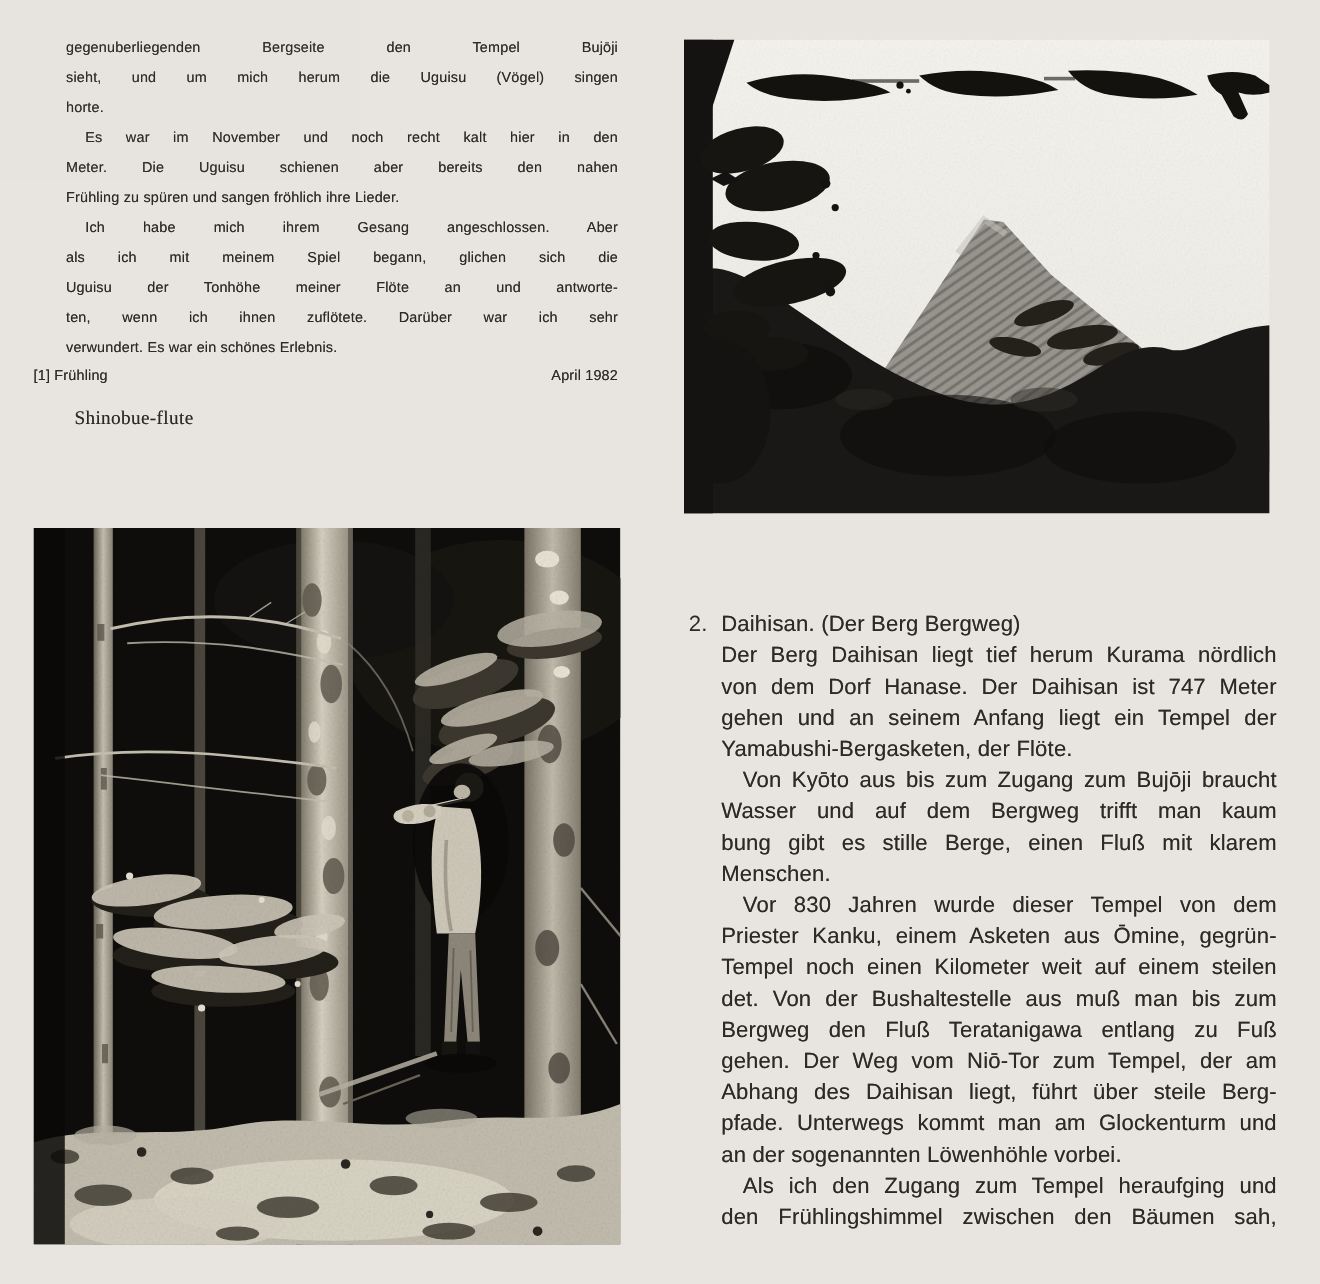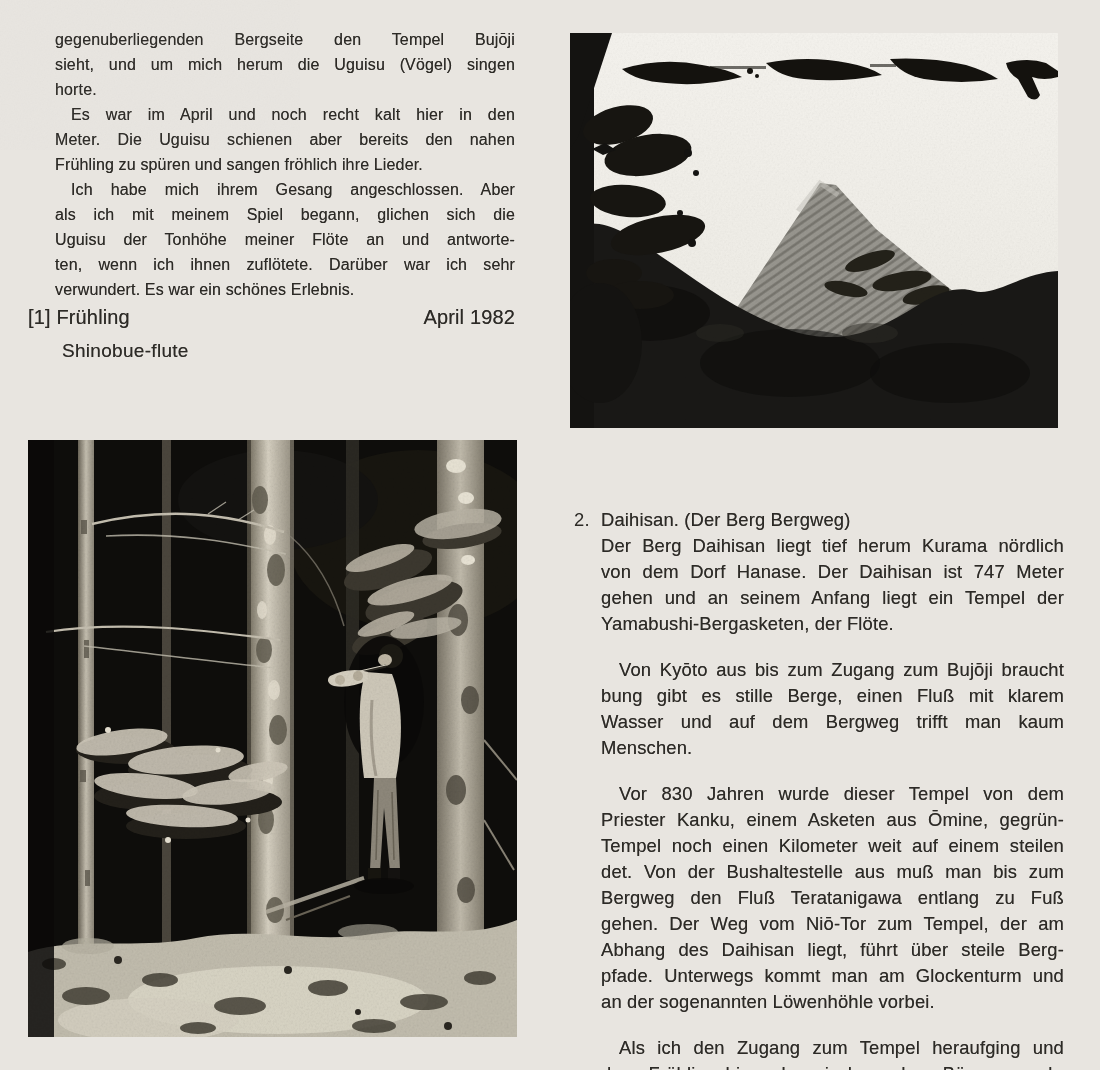--- a/index.html
+++ b/index.html
@@ -6,70 +6,71 @@
   body{
     width:1100px;height:1070px;position:relative;overflow:hidden;
     background:#e8e5e0;
     font-family:"Liberation Sans", sans-serif;
     color:#2c2a26;
   }
   .page{position:absolute;inset:0;}
   
   .left-col{
     position:absolute;left:55px;top:27px;width:460px;
-    font-size:16px;letter-spacing:.15px;
+    font-size:12px;letter-spacing:.15px;
   }
   .left-col .line{line-height:25px;height:25px;}
   .right-col{
     position:absolute;left:574px;top:507px;width:490px;
     font-size:18.4px;letter-spacing:.15px;
   }
   .right-col .paras{margin-left:27px;width:463px;}
   .right-col .line{line-height:26px;height:26px;}
   .list-marker{
     position:absolute;left:0;top:0;line-height:26px;
   }
   .line{
     overflow:hidden;white-space:normal;
     text-shadow:0 0 .4px rgba(44,42,38,.65);
   }
   .line.just{text-align:justify;text-align-last:justify;}
   .left-col .line.ind{text-indent:16px;}
-  .right-col .line.ind{text-indent:18px;margin-top:20px;}
+  .right-col .line.ind{text-indent:18px;}
   
   .cap-row{
     position:absolute;left:28px;top:306px;width:487px;
     display:flex;justify-content:space-between;
-    font-size:20px;letter-spacing:.15px;
+    font-size:12px;letter-spacing:.15px;
     text-shadow:0 0 .4px rgba(44,42,38,.65);
   }
   .cap-sub{
     position:absolute;left:62px;top:340px;
-    font-size:19px;letter-spacing:.3px;
+    font-size:16px;letter-spacing:.3px;
     text-shadow:0 0 .3px rgba(44,42,38,.6);
+    font-family:Liberation Serif, serif;
   }
   
   figure{margin:0;padding:0;position:absolute;}
   .photo-mountain{left:570px;top:33px;width:488px;height:395px;}
   .photo-forest{left:28px;top:440px;width:489px;height:597px;}
   .photo svg{display:block;width:100%;height:100%;}
   
   .paper-noise{position:absolute;inset:0;pointer-events:none;opacity:.05;}
 </style>
 </head>
 <body>
 
 <div class="page">
 
   <section class="left-col">
     <div class="paras">
         <div class="line just">gegenuberliegenden Bergseite den Tempel Bujōji</div>
         <div class="line just">sieht, und um mich herum die Uguisu (Vögel) singen</div>
         <div class="line">horte.</div>
-        <div class="line just ind">Es war im April und noch recht kalt hier in den</div>
+        <div class="line just ind">Es war im November und noch recht kalt hier in den</div>
         <div class="line just">Meter. Die Uguisu schienen aber bereits den nahen</div>
         <div class="line">Frühling zu spüren und sangen fröhlich ihre Lieder.</div>
         <div class="line just ind">Ich habe mich ihrem Gesang angeschlossen. Aber</div>
         <div class="line just">als ich mit meinem Spiel begann, glichen sich die</div>
         <div class="line just">Uguisu der Tonhöhe meiner Flöte an und antworte-</div>
         <div class="line just">ten, wenn ich ihnen zuflötete. Darüber war ich sehr</div>
         <div class="line">verwundert. Es war ein schönes Erlebnis.</div>
       </div>
   </section>
 
@@ -308,22 +309,22 @@
 
   <section class="right-col">
     <span class="list-marker">2.</span>
     <div class="paras">
         <div class="line">Daihisan. (Der Berg Bergweg)</div>
         <div class="line just">Der Berg Daihisan liegt tief herum Kurama nördlich</div>
         <div class="line just">von dem Dorf Hanase. Der Daihisan ist 747 Meter</div>
         <div class="line just">gehen und an seinem Anfang liegt ein Tempel der</div>
         <div class="line">Yamabushi-Bergasketen, der Flöte.</div>
         <div class="line just ind">Von Kyōto aus bis zum Zugang zum Bujōji braucht</div>
+        <div class="line just">Wasser und auf dem Bergweg trifft man kaum</div>
         <div class="line just">bung gibt es stille Berge, einen Fluß mit klarem</div>
-        <div class="line just">Wasser und auf dem Bergweg trifft man kaum</div>
         <div class="line">Menschen.</div>
         <div class="line just ind">Vor 830 Jahren wurde dieser Tempel von dem</div>
         <div class="line just">Priester Kanku, einem Asketen aus Ōmine, gegrün-</div>
         <div class="line just">Tempel noch einen Kilometer weit auf einem steilen</div>
         <div class="line just">det. Von der Bushaltestelle aus muß man bis zum</div>
         <div class="line just">Bergweg den Fluß Teratanigawa entlang zu Fuß</div>
         <div class="line just">gehen. Der Weg vom Niō-Tor zum Tempel, der am</div>
         <div class="line just">Abhang des Daihisan liegt, führt über steile Berg-</div>
         <div class="line just">pfade. Unterwegs kommt man am Glockenturm und</div>
         <div class="line">an der sogenannten Löwenhöhle vorbei.</div>

